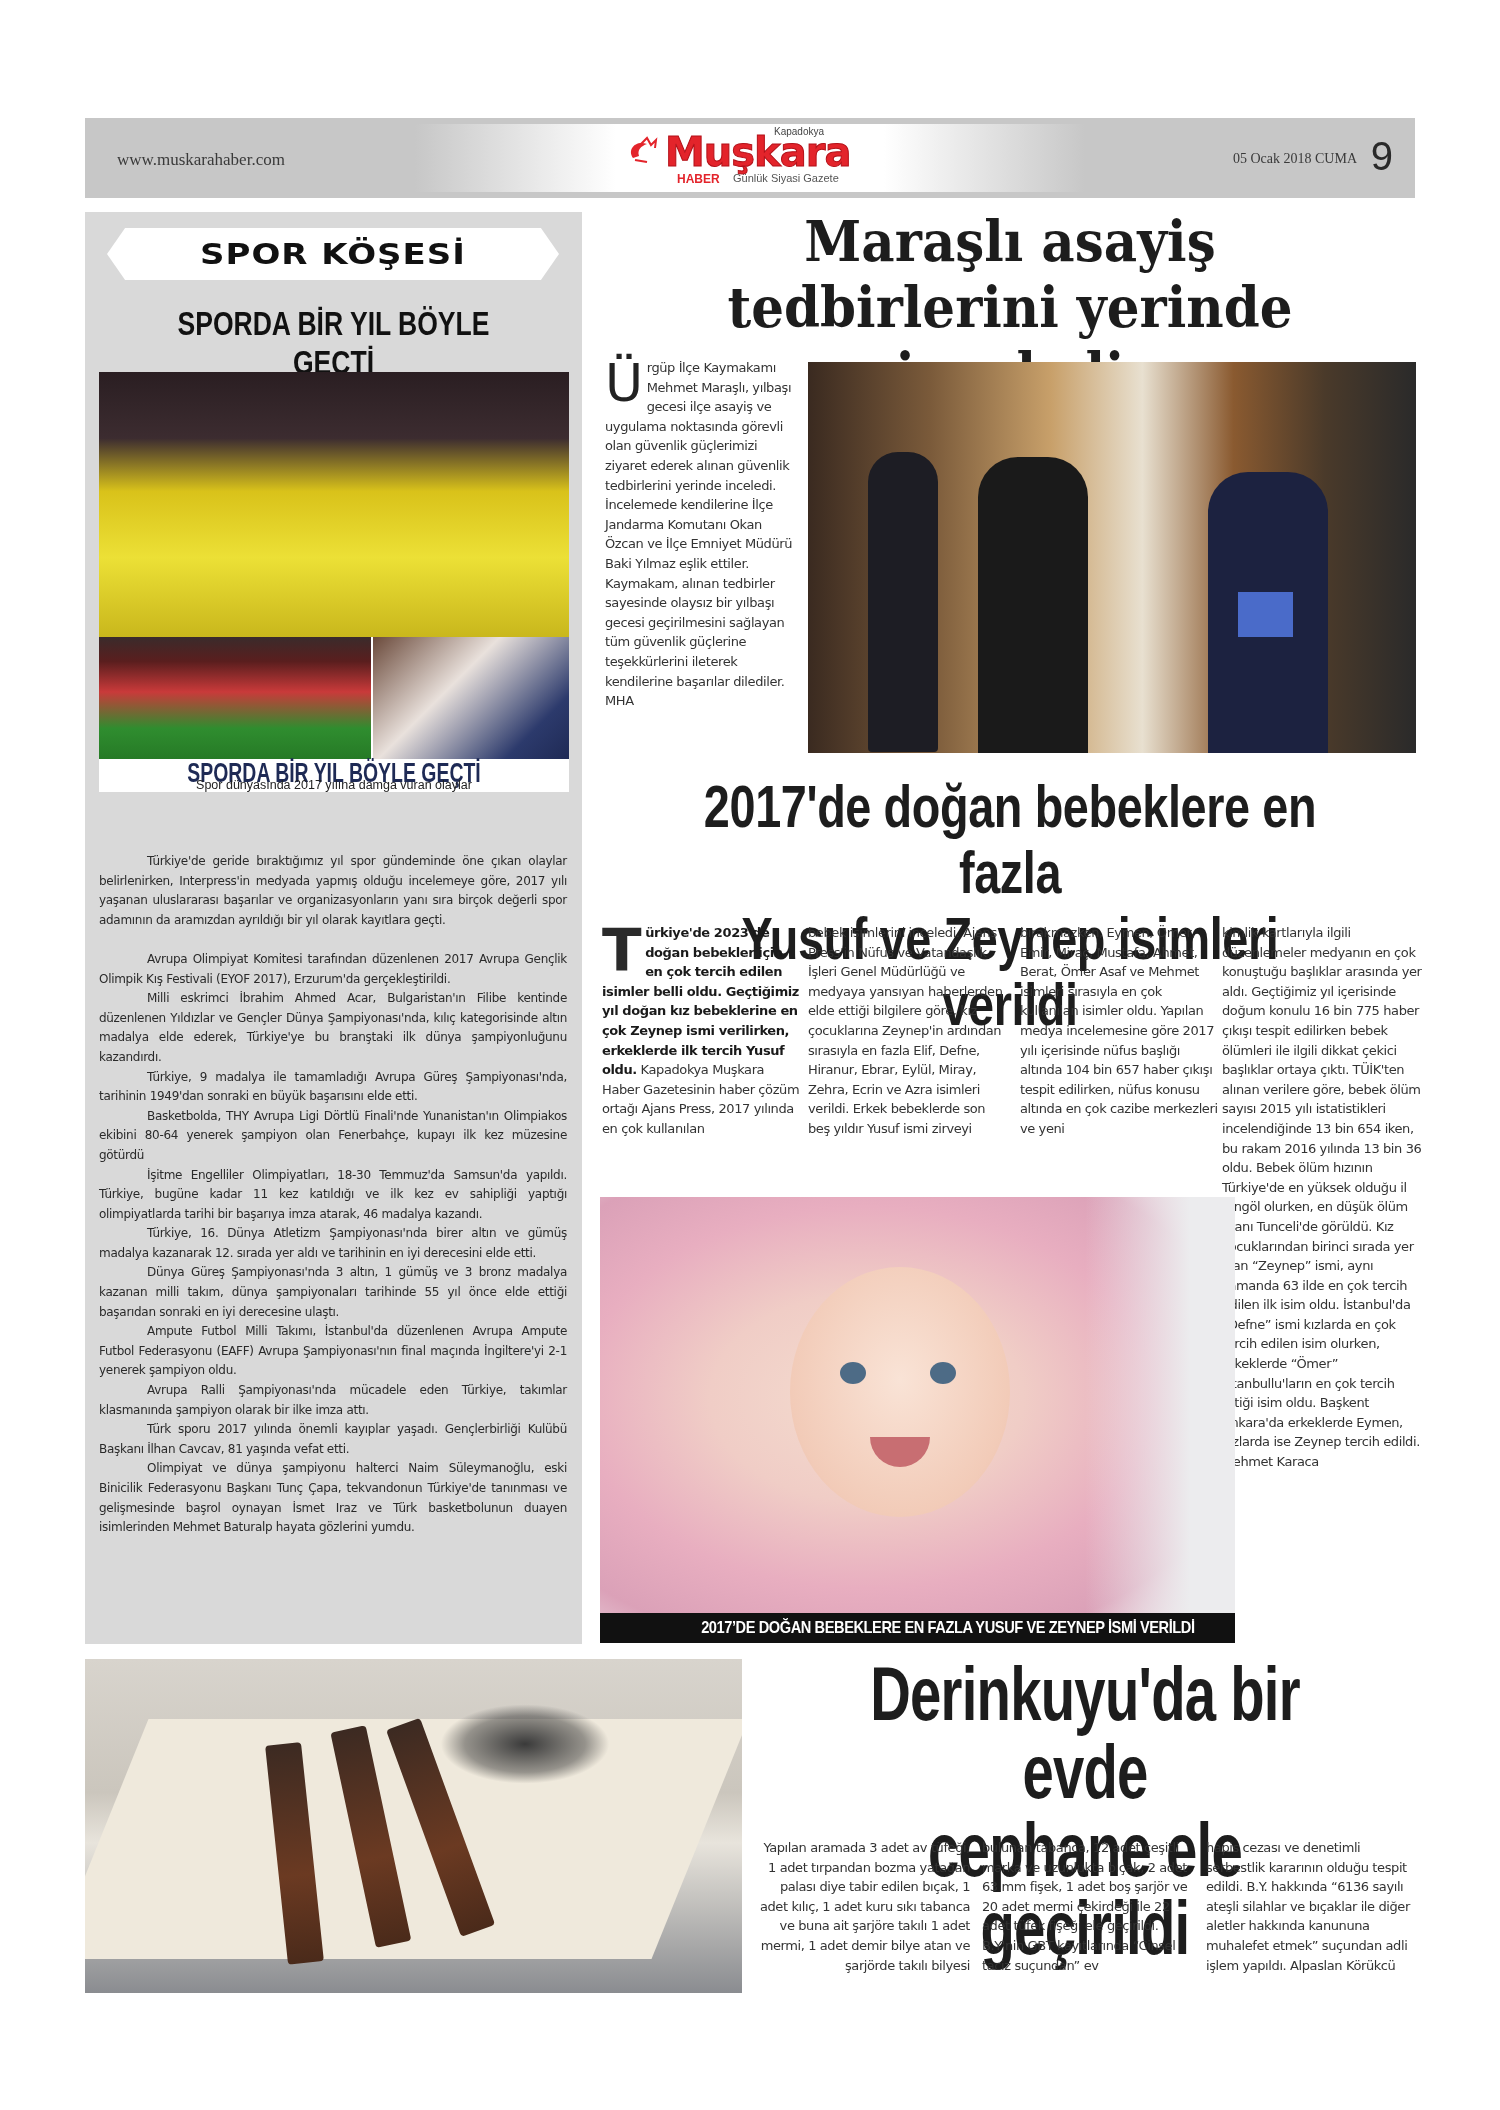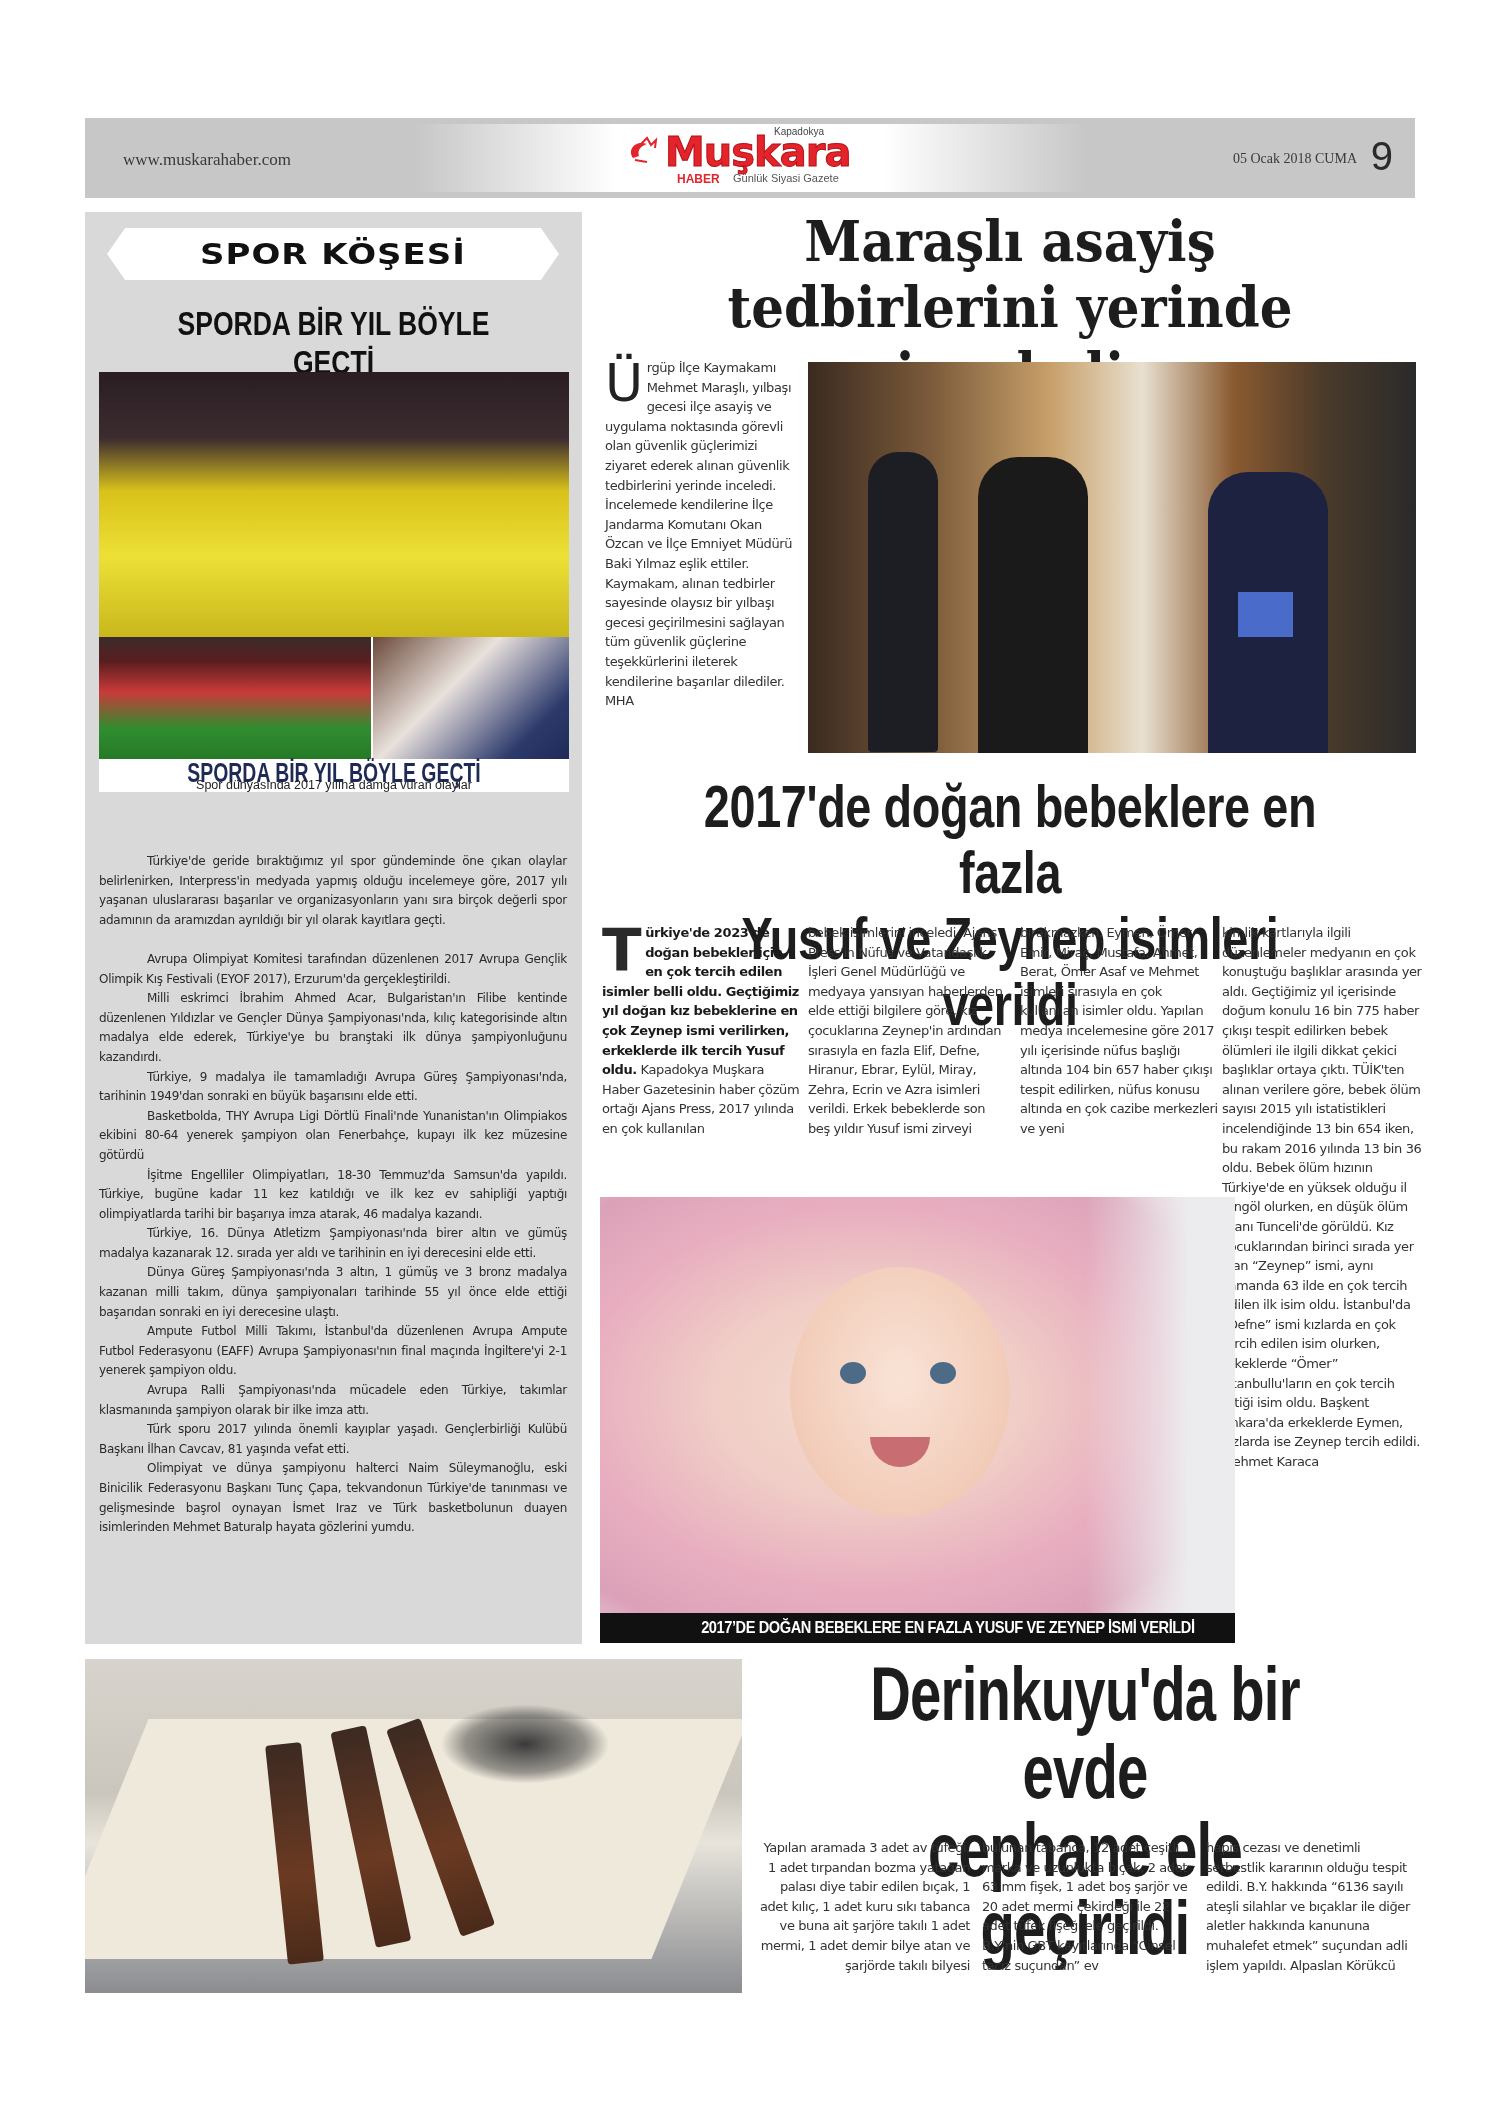--- a/index.html
+++ b/index.html
@@ -9,21 +9,21 @@
   
   .masthead {
     position: absolute; left: 85px; top: 118px; width: 1330px; height: 80px;
     background: #c7c7c7;
   }
   .masthead .center-glow {
     position: absolute; left: 330px; top: 6px; width: 670px; height: 68px;
     background: linear-gradient(90deg, #c7c7c7 0%, #ffffff 30%, #ffffff 70%, #c7c7c7 100%);
   }
   .site-url {
-    position: absolute; left: 38px; top: 32px; font-family: "Liberation Serif", serif;
+    position: absolute; left: 32px; top: 32px; font-family: "Liberation Serif", serif;
     font-size: 17px; color: #3a3a3a;
   }
   .logo { position: absolute; left: 540px; top: 8px; width: 260px; height: 64px; }
   .logo .kapadokya { position: absolute; left: 149px; top: 0; font-size: 10px; color: #444; font-family: "Liberation Sans", sans-serif; }
   .logo .word {
     position: absolute; left: 40px; top: 4px; font-family: "DejaVu Sans", sans-serif; font-weight: bold;
     font-size: 40px; color: #e3242b; letter-spacing: -1px; line-height: 44px;
     -webkit-text-stroke: 1px #b31018;
   }
   .logo .haber {

